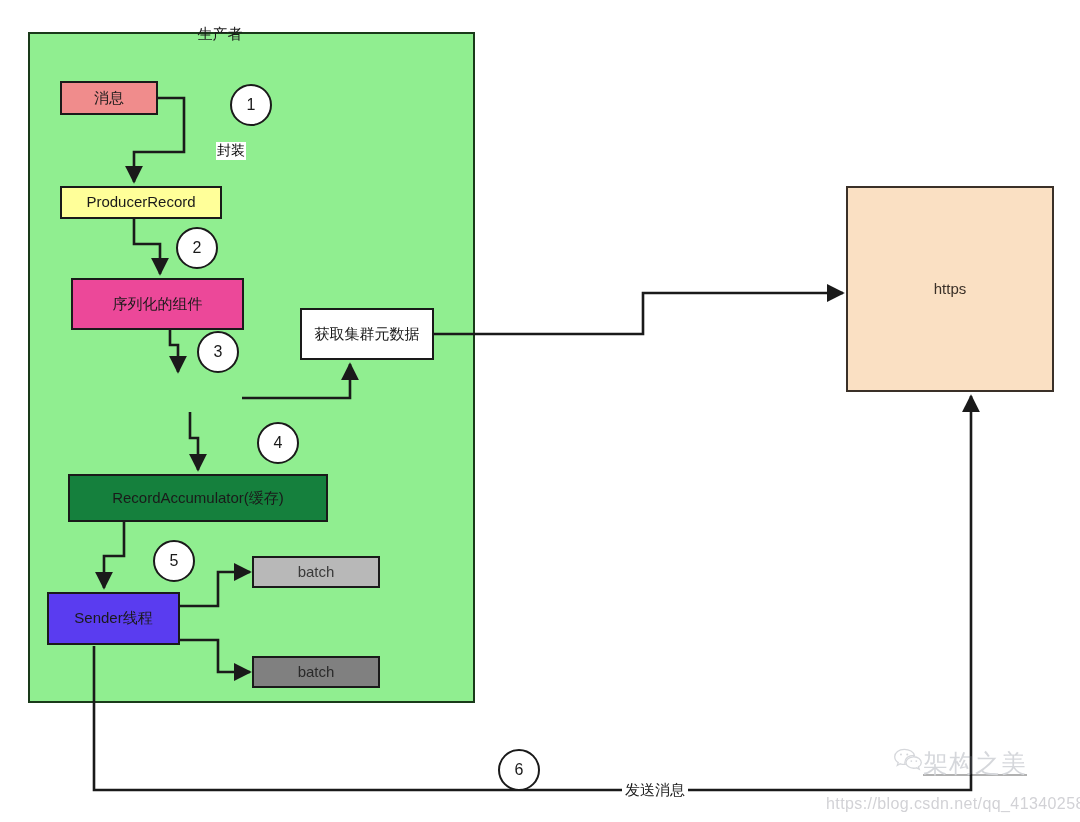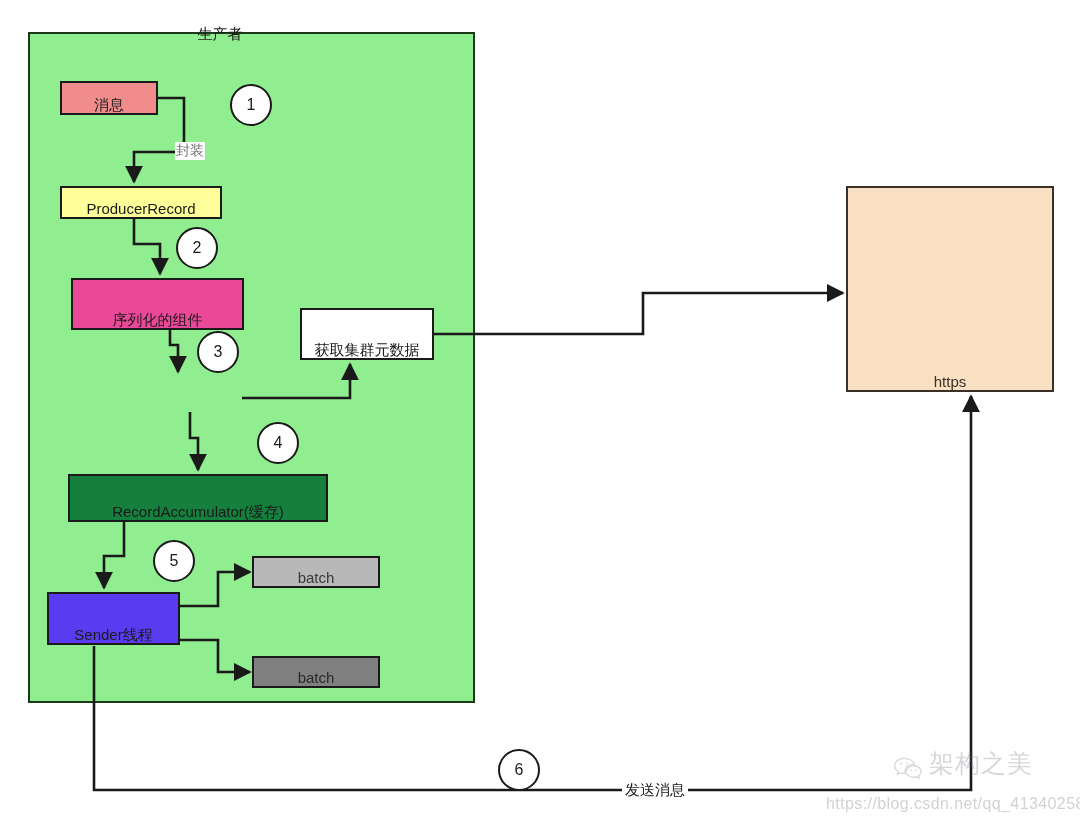--- a/index.html
+++ b/index.html
@@ -21,21 +21,21 @@
     position: absolute;
     left: 0; top: 0;
     width: 1080px;
     height: 822px;
     pointer-events: none;
   }
   .node {
     position: absolute;
     box-sizing: border-box;
     display: flex;
-    align-items: flex-end;
+    align-items: center;
     justify-content: center;
     border: 2px solid #1a1a1a;
     font-size: 15px;
     line-height: 1.1;
     text-align: center;
     color: #1a1a1a;
     white-space: nowrap;
   }
   #producer-container {
     position: absolute;
@@ -67,40 +67,41 @@
     display: flex;
     align-items: center;
     justify-content: center;
     font-size: 16px;
     color: #1a1a1a;
   }
   .edge-label {
     position: absolute;
     background: #ffffff;
     font-size: 14px;
-    color: #737373;
+    color: #000000;
     padding: 0 1px;
     white-space: nowrap;
+    margin-left: 41px;
   }
   .plain-label {
     position: absolute;
     background: transparent;
     font-size: 15px;
     color: #1a1a1a;
     white-space: nowrap;
   }
   #watermark {
     position: absolute;
     left: 893px;
     top: 747px;
     display: flex;
-    align-items: flex-end;
-    gap: 6px;
+    align-items: flex-start;
     opacity: 0.30;
     pointer-events: none;
+    text-decoration: underline;
   }
   #watermark-text {
     font-size: 25px;
     color: #777d8a;
     letter-spacing: 1px;
     white-space: nowrap;
   }
   #wechat-badge {
     width: 30px;
     height: 24px;

